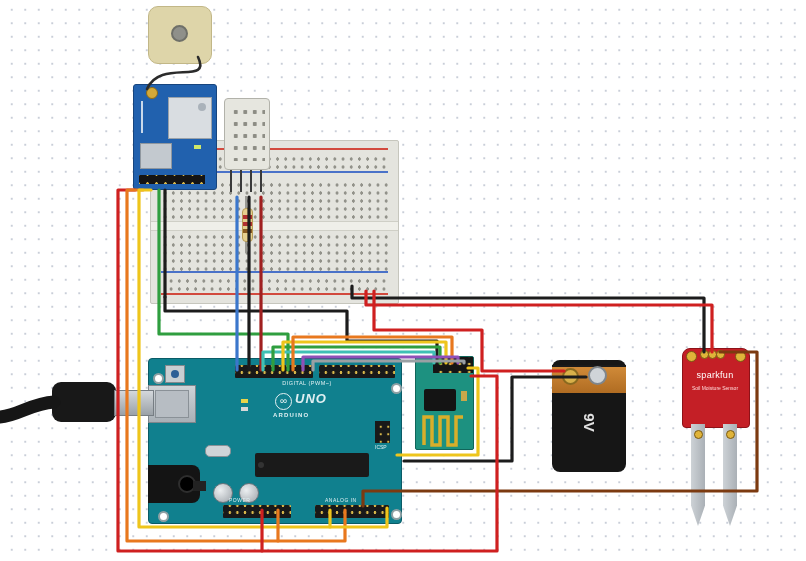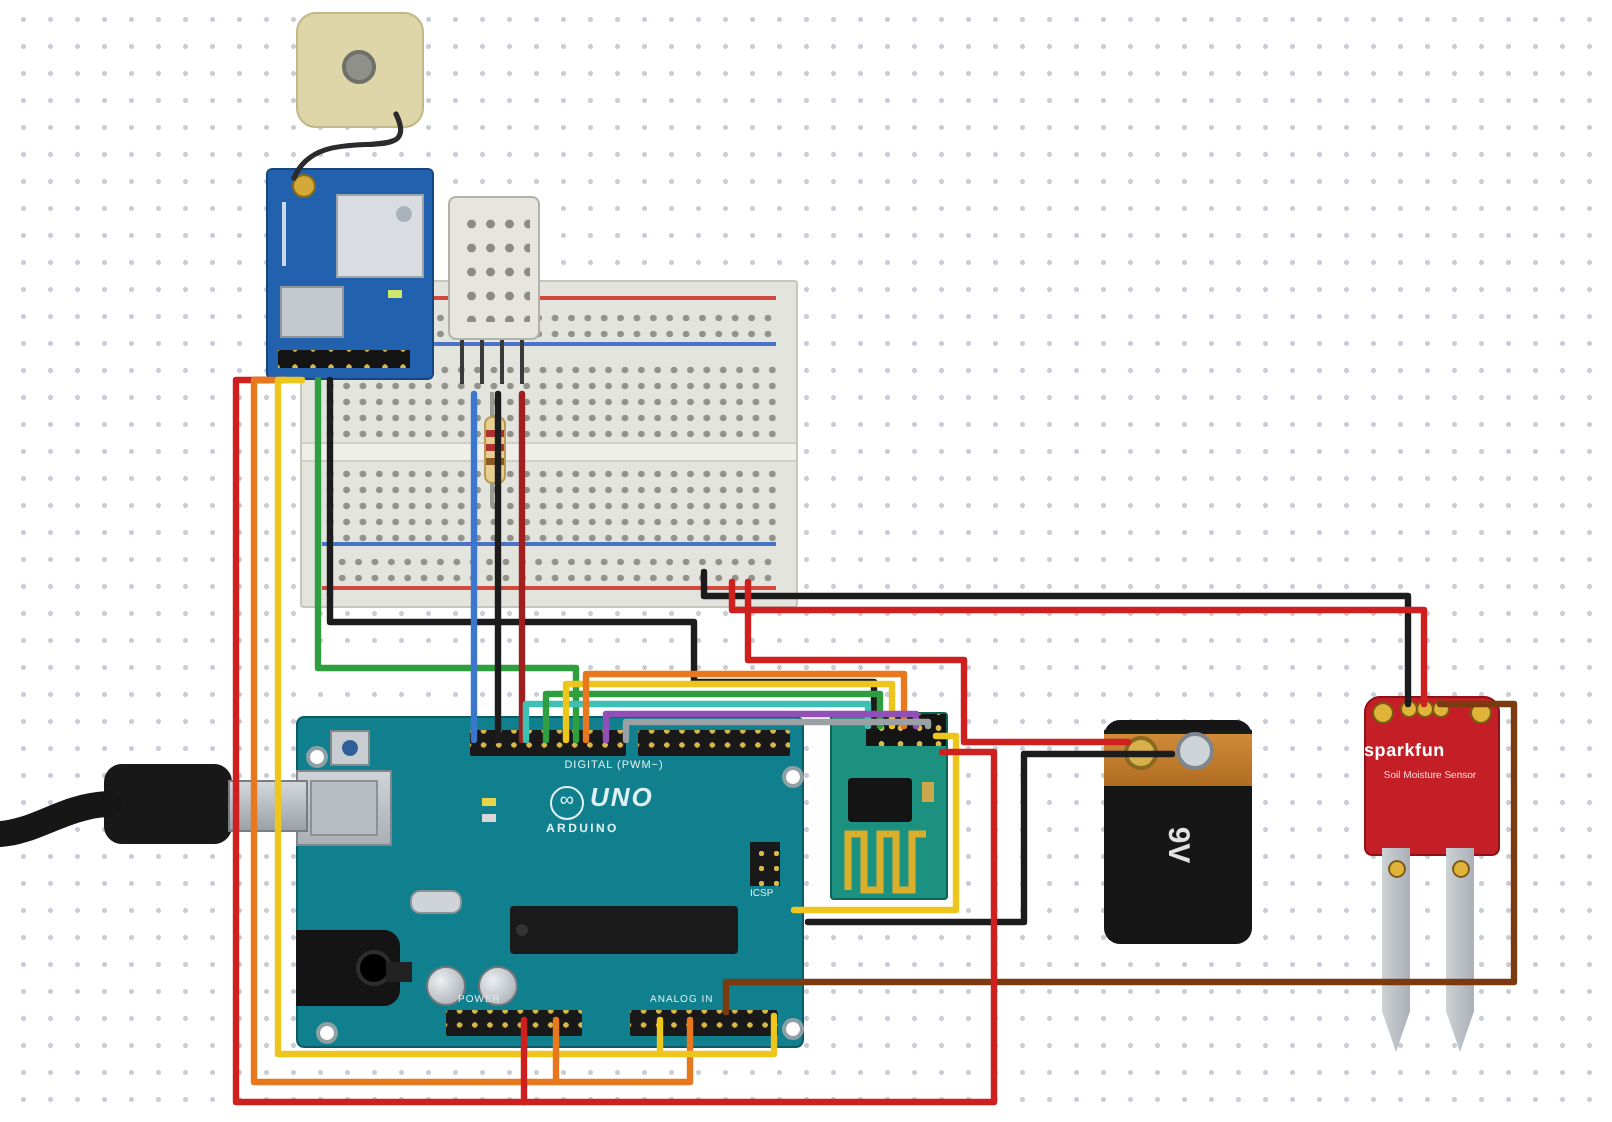--- a/index.html
+++ b/index.html
@@ -103,22 +103,22 @@
        background:#cfd4d8;border:2px solid #7f868c;}
   #battery .vlabel{position:absolute;left:16px;top:54px;width:42px;text-align:center;font-size:15px;
        font-weight:bold;color:#e2e2e2;transform:rotate(90deg);}
 
   
   #soil{left:682px;top:348px;width:66px;height:180px;z-index:6;}
   #soil .board{position:absolute;left:0;top:0;width:66px;height:78px;background:#c41f26;
        border:1px solid #8e1218;border-radius:8px 8px 4px 4px;}
   .pad{position:absolute;width:7px;height:7px;border-radius:50%;background:#e0b43a;border:1px solid #7a5a12;}
   .mh-gold{position:absolute;width:9px;height:9px;border-radius:50%;background:#e0b43a;border:1px solid #7a5a12;}
-  #soil .brand{position:absolute;left:0;right:0;top:22px;text-align:left;font-size:9px;
-       font-weight:bold;color:#ffffff;letter-spacing:.3px;}
+  #soil .brand{position:absolute;left:0;right:0;top:22px;text-align:center;font-size:9px;
+       font-weight:normal;color:#ffffff;letter-spacing:.3px;}
   #soil .name{position:absolute;left:0;right:0;top:37px;text-align:center;font-size:5px;color:#ffd9d9;}
   .prong{position:absolute;top:76px;width:14px;height:102px;
        background:linear-gradient(90deg,#cdd2d6,#aab0b6);
        clip-path:polygon(0 0,100% 0,100% 80%,50% 100%,0 80%);}
 
   
   #usb-molded{left:52px;top:382px;width:64px;height:40px;background:#181818;border-radius:9px;z-index:6;}
   #usb-metal{left:114px;top:390px;width:38px;height:24px;background:linear-gradient(#d4d8dc,#9aa1a7);
        border:1px solid #767d83;z-index:6;}
 

